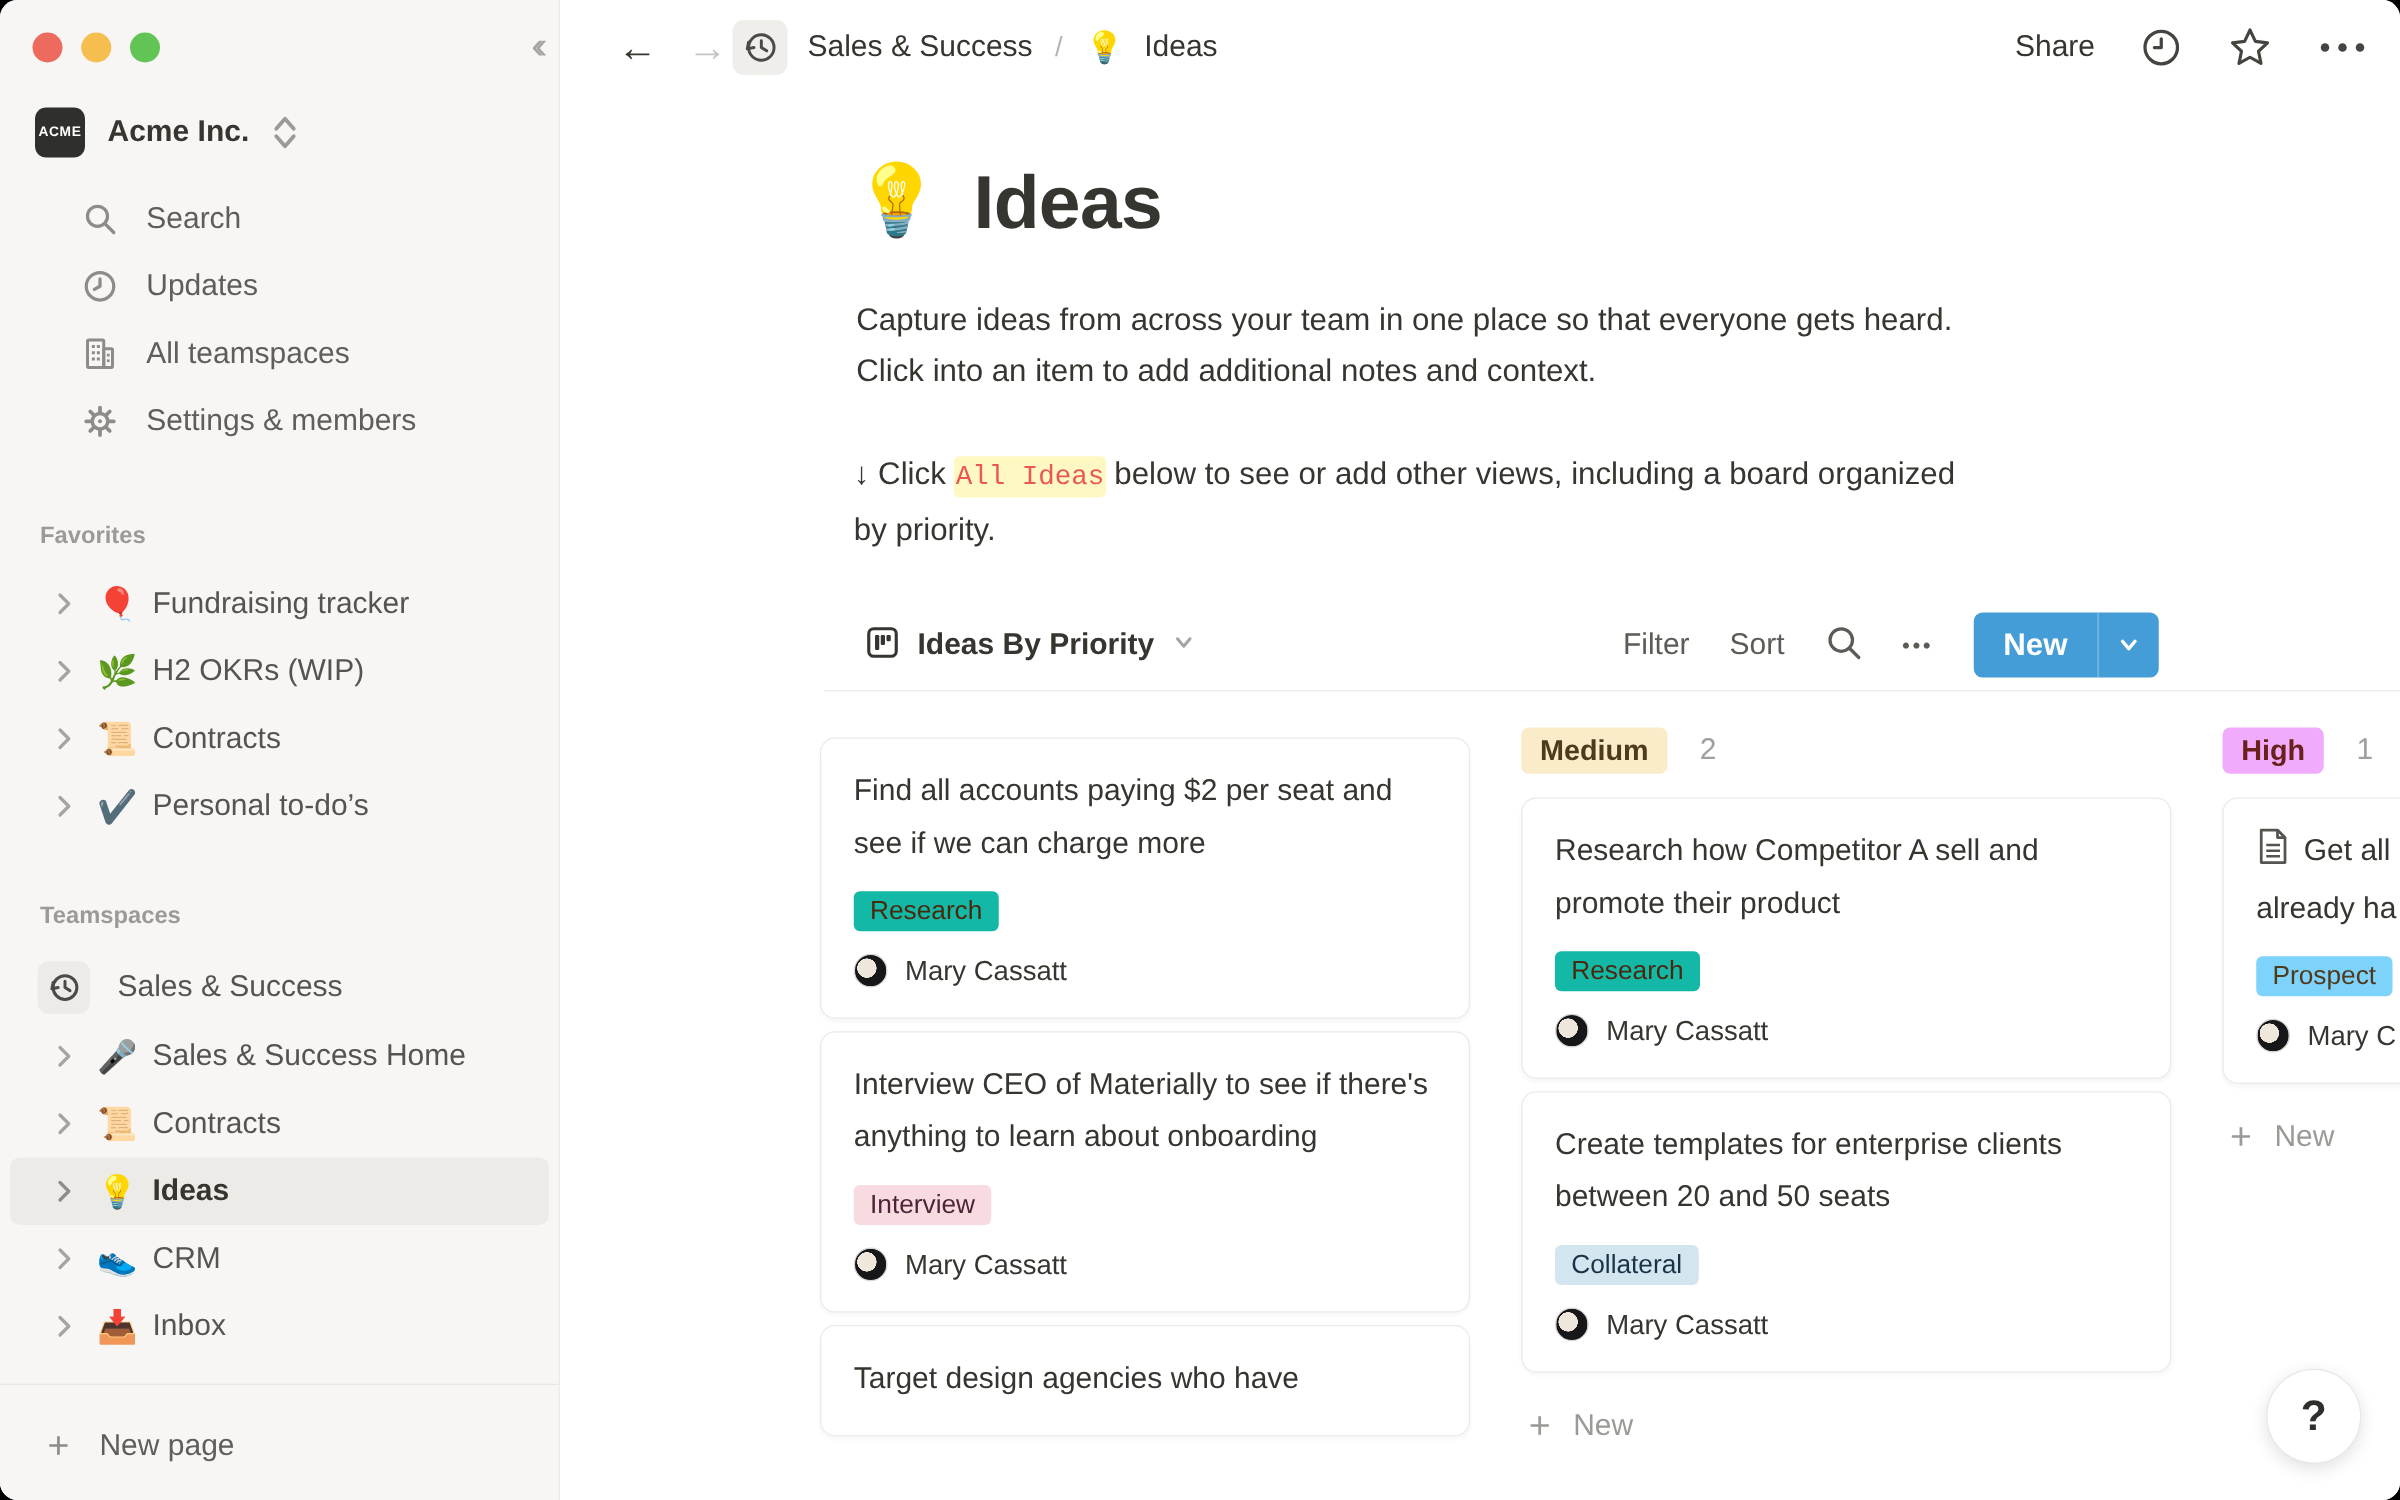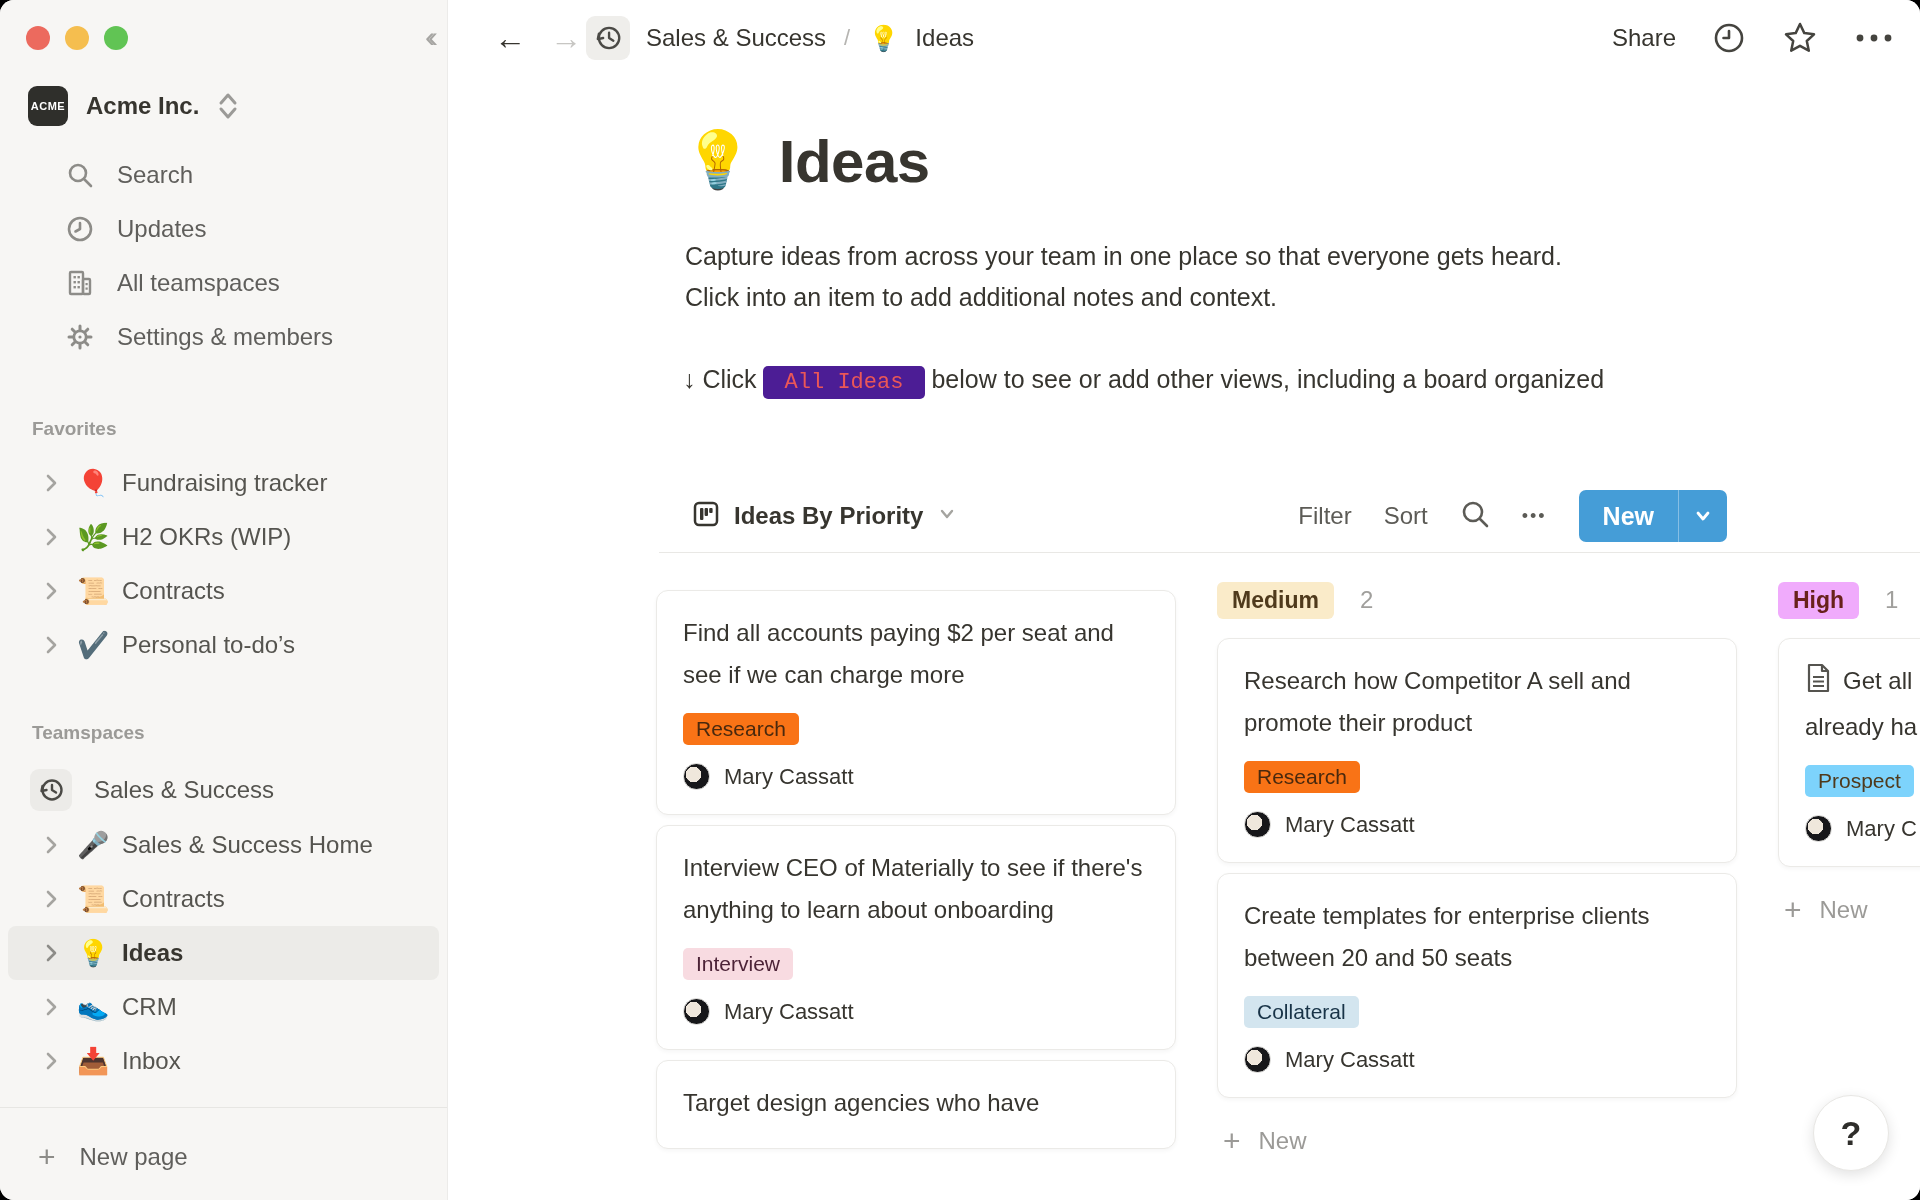--- a/index.html
+++ b/index.html
@@ -45,21 +45,21 @@
   .crumb-emoji { font-size:25px; }
   .topbar-right { position:absolute; right:26px; display:flex; align-items:center; gap:36px; }
   .share-label { font-size:24px; color:#37352F; }
   .tb-icon { color:#45443F; display:flex; }
 
   .page-head { position:absolute; top:120px; left:235px; display:flex; align-items:flex-start; gap:26px; }
   .page-emoji { font-size:56px; line-height:80px; }
   .page-title { font-size:60px; font-weight:700; letter-spacing:-.5px; line-height:84px; }
   .page-desc { position:absolute; top:236px; left:237px; font-size:25px; line-height:41px; color:#37352F; }
   .callout { position:absolute; top:358px; left:235px; font-size:25px; line-height:42px; color:#37352F; }
-  .code-tag { font-family:"Liberation Mono","DejaVu Sans Mono",monospace; font-size:22px; color:#EB5757; background:#4c1d95; border-radius:5px; padding:4px 22px; margin:0 6px; }
+  .code-tag { font-family:"Liberation Mono","DejaVu Sans Mono",monospace; font-size:22px; color:#EB5757; background:#fef9c3; border-radius:5px; padding:4px 2px; margin:0 6px; }
 
   .view-toolbar { position:absolute; top:486px; left:0; width:100%; height:60px; }
   .view-left { position:absolute; left:244px; top:0; height:60px; display:flex; align-items:center; gap:14px; }
   .view-name { font-size:24px; font-weight:700; color:#37352F; }
   .view-right { position:absolute; right:193px; top:0; height:60px; display:flex; align-items:center; gap:32px; }
   .tb-text { font-size:24px; color:#5C5B56; }
   .new-btn { display:flex; align-items:stretch; background:#459DD7; border-radius:7px; overflow:hidden; height:52px; }
   .new-btn .nb-main { color:#fff; font-size:25px; font-weight:600; display:flex; align-items:center; padding:0 24px; }
   .new-btn .nb-divider { width:1px; background:rgba(255,255,255,.35); }
   .new-btn .nb-chev { display:flex; align-items:center; padding:0 13px; color:#fff; }
@@ -72,21 +72,21 @@
   .col-badge { font-size:23px; font-weight:600; padding:5px 15px; border-radius:6px; }
   .badge-green { background:#DBEADB; color:#1C3829; }
   .badge-yellow { background:#FAEBC9; color:#4F3A1C; }
   .badge-red { background:#f0abfc; color:#68211B; }
   .col-count { font-size:24px; color:#A09F9C; }
   .card { background:#fff; border:1px solid #EBEAE7; border-radius:12px; box-shadow:0 2px 4px rgba(15,15,15,.04); padding:21px 26px 24px; margin-top:14px; }
   .card + .card { margin-top:10px; }
   .card-title { font-size:24px; font-weight:500; line-height:42px; color:#37352F; }
   .card-title .doc-icon { display:inline-block; vertical-align:-4px; margin-right:12px; }
   .tag { display:inline-block; font-size:21px; padding:4px 13px; border-radius:5px; margin-top:17px; }
-  .tag-orange { background:#f97316; color:#49290E; }
+  .tag-orange { background:#14b8a6; color:#49290E; }
   .tag-pink { background:#F8DBE1; color:#4C2337; }
   .tag-blue { background:#D3E5EF; color:#183347; }
   .tag-yellow { background:#7dd3fc; color:#4F3A1C; }
   .assignee { display:flex; align-items:center; gap:14px; margin-top:18px; font-size:22px; color:#37352F; }
   .avatar { width:27px; height:27px; border-radius:50%; background:radial-gradient(circle at 38% 42%, #EFE7DC 0 36%, #17171A 37%); border:1px solid #d6d5d2; flex:0 0 27px; }
   .col-new { display:flex; align-items:center; gap:18px; margin-top:26px; color:#9B9A97; font-size:24px; padding-left:6px; }
   .col-new .plus { font-size:30px; font-weight:400; }
 
   .help-btn { position:absolute; left:1365px; top:1095px; width:76px; height:76px; background:#fff; border:1px solid #E8E7E4; border-radius:50%; box-shadow:0 4px 14px rgba(0,0,0,.12); display:flex; align-items:center; justify-content:center; font-size:34px; font-weight:700; color:#2F2E2B; }
 </style>
@@ -330,20 +330,21 @@
 
     <div class="page-desc">
       <div>Capture ideas from across your team in one place so that everyone gets heard.</div>
       <div>Click into an item to add additional notes and context.</div>
     </div>
 
     <div class="callout">
       <div>
         <span>↓ Click</span><span class="code-tag">All Ideas</span><span>below to see or add other views, including a board organized</span>
       </div>
+      <div>by priority.</div>
     </div>
 
     <div class="view-toolbar">
       <div class="view-left">
         <span>
           <svg width="28" height="28" viewBox="0 0 28 28">
               <rect x="3" y="3" width="22" height="22" rx="4" fill="none" stroke="#37352F" stroke-width="2.5"></rect>
               <rect x="8" y="8" width="3.4" height="12" rx="1" fill="#37352F"></rect>
               <rect x="12.6" y="8" width="3.4" height="8" rx="1" fill="#37352F"></rect>
               <rect x="17.2" y="8" width="3.4" height="5" rx="1" fill="#37352F"></rect>

